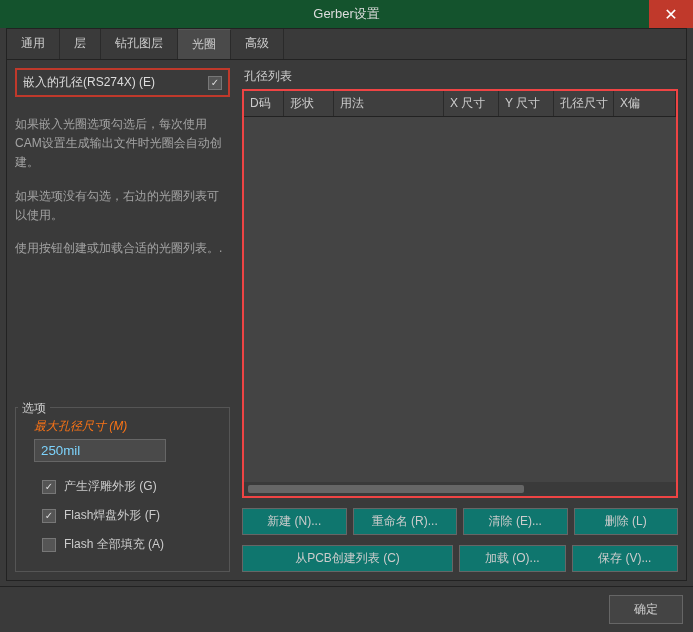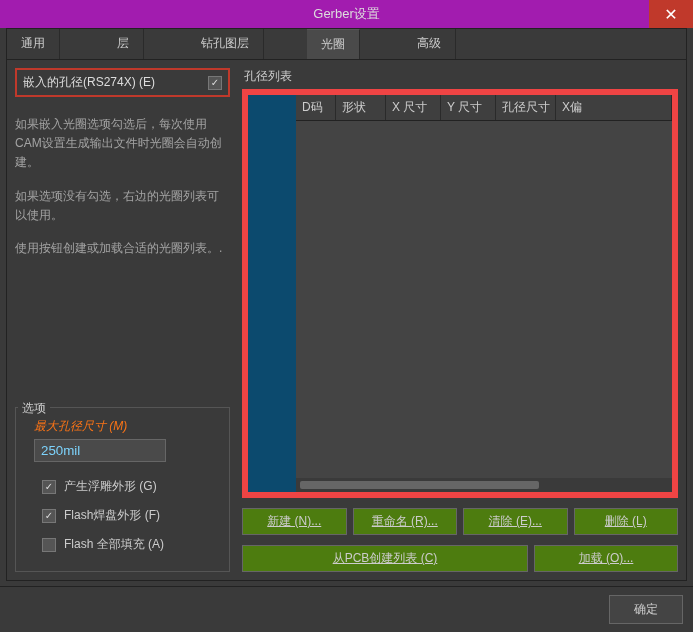--- a/index.html
+++ b/index.html
@@ -1,44 +1,44 @@
 <!DOCTYPE html>
 <html><head>
 <meta charset="utf-8">
 <style>
 * { box-sizing: border-box; margin: 0; padding: 0; font-family: "Microsoft YaHei", sans-serif; }
 body { background: #3a3a3a; width: 693px; height: 632px; overflow: hidden; color: #ccc; font-size: 12px; }
-.titlebar { height: 28px; background: #a21caf; display: flex; align-items: center; position: relative; }
+.titlebar { height: 28px; background: #14532d; display: flex; align-items: center; position: relative; }
 .titlebar-title { position: absolute; left: 50%; transform: translateX(-50%); color: #ddd; font-size: 13px; }
 .close-btn { position: absolute; right: 0; top: 0; width: 44px; height: 28px; background: #c0392b; color: #fff; display: flex; align-items: center; justify-content: center; font-size: 16px; cursor: pointer; }
 .outer { border: 1px solid #222; margin: 0 6px; background: #3a3a3a; }
-.tabs { display: flex; background: #3a3a3a; border-bottom: 1px solid #222; gap: 43px; }
+.tabs { display: flex; background: #3a3a3a; border-bottom: 1px solid #222; }
 .tab { padding: 6px 14px; color: #ccc; cursor: pointer; border-right: 1px solid #2a2a2a; }
 .tab.active { background: #4a4a4a; border-top: 1px solid #555; }
 .content { display: flex; padding: 8px; gap: 12px; height: 520px; }
 .left { width: 215px; display: flex; flex-direction: column; }
 .embed-row { display: flex; align-items: center; border: 2px solid #c0392b; padding: 4px 6px; background: #3a3a3a; margin-bottom: 18px; }
 .embed-label { flex: 1; color: #ddd; }
 .checkbox { width: 14px; height: 14px; background: #555; border: 1px solid #777; display: flex; align-items: center; justify-content: center; font-size: 10px; color: #ddd; cursor: pointer; }
 .help-text { color: #a3a3a3; line-height: 1.6; margin-bottom: 14px; }
 .options { border: 1px solid #555; padding: 10px 8px 12px 8px; margin-top: auto; position: relative; }
 .options-title { position: absolute; top: -8px; left: 2px; background: #3a3a3a; padding: 0 4px; color: #ccc; }
 .opt-label { color: #f97316; margin-bottom: 4px; padding-left: 10px; font-style: italic; }
 .opt-input { width: 132px; margin-left: 10px; background: #4a4a4a; border: 1px solid #666; color: #7dd3fc; padding: 3px 6px; margin-bottom: 10px; }
 .opt-check { display: flex; align-items: center; gap: 8px; padding: 6px 0 6px 18px; color: #ccc; }
 .right { flex: 1; display: flex; flex-direction: column; }
 .table-title { color: #ccc; margin-bottom: 4px; padding-left: 2px; }
-.table-area { flex: 1; background: #0c4a6e; border: 6px solid #ef4444; display: flex; flex-direction: column; overflow: hidden; padding-left: 48px; }
+.table-area { flex: 1; background: #0c4a6e; border: 2px solid #ef4444; display: flex; flex-direction: column; overflow: hidden; }
 .thead { display: flex; background: #3f3f3f; border-bottom: 1px solid #222; }
 .th { padding: 4px 6px; color: #ccc; border-right: 1px solid #2a2a2a; white-space: nowrap; }
 .tbody { flex: 1; background: #444; position: relative; }
 .hscroll { height: 14px; background: #3a3a3a; display: flex; align-items: center; padding: 0 4px; }
 .hscroll-thumb { height: 8px; width: 65%; background: #666; border-radius: 2px; }
 .btn-row { display: flex; gap: 6px; margin-top: 10px; flex-wrap: wrap; }
-.btn { background: #4d7c0f; border: 1px solid #666; color: #ccc; padding: 4px 0; cursor: pointer; text-align: center; flex: 1; min-width: 70px; text-decoration: underline; }
+.btn { background: #0f766e; border: 1px solid #666; color: #ccc; padding: 4px 0; cursor: pointer; text-align: center; flex: 1; min-width: 70px; }
 .footer { position: absolute; bottom: 0; right: 0; padding: 8px 10px; display: flex; gap: 0; background: #3a3a3a; width: 100%; justify-content: flex-end; border-top: 1px solid #222; }
 .fbtn { background: #444; border: 1px solid #666; color: #ccc; padding: 5px 24px; cursor: pointer; }
 </style>
 </head>
 <body>
 
 <div class="titlebar">
   <span class="titlebar-title">Gerber设置</span>
   <div class="close-btn">
     <span>✕</span>
@@ -88,39 +88,41 @@
         </div>
       </div>
     </div>
 
     <div class="right">
       <div class="table-title">孔径列表</div>
       <div class="table-area">
         <div class="thead">
           <div class="th" style="width:40px">D码</div>
           <div class="th" style="width:50px">形状</div>
+          <div class="th" style="width:110px">用法</div>
           <div class="th" style="width:55px">X 尺寸</div>
           <div class="th" style="width:55px">Y 尺寸</div>
           <div class="th" style="width:60px">孔径尺寸</div>
           <div class="th" style="flex:1">X偏</div>
         </div>
         <div class="tbody"></div>
         <div class="hscroll">
           <div class="hscroll-thumb"></div>
         </div>
       </div>
       <div class="btn-row">
         <div class="btn">新建 (N)...</div>
         <div class="btn">重命名 (R)...</div>
         <div class="btn">清除 (E)...</div>
         <div class="btn">删除 (L)</div>
       </div>
       <div class="btn-row">
         <div class="btn" style="flex:2">从PCB创建列表 (C)</div>
         <div class="btn">加载 (O)...</div>
+        <div class="btn">保存 (V)...</div>
       </div>
     </div>
   </div>
 </div>
 
 <div class="footer">
   <div class="fbtn">确定</div>
 </div>
 
 </body></html>

